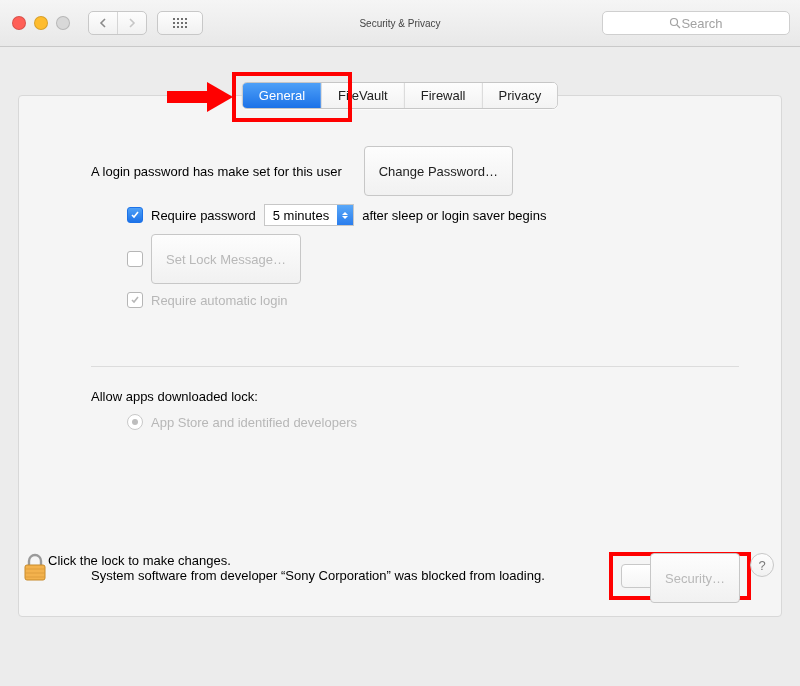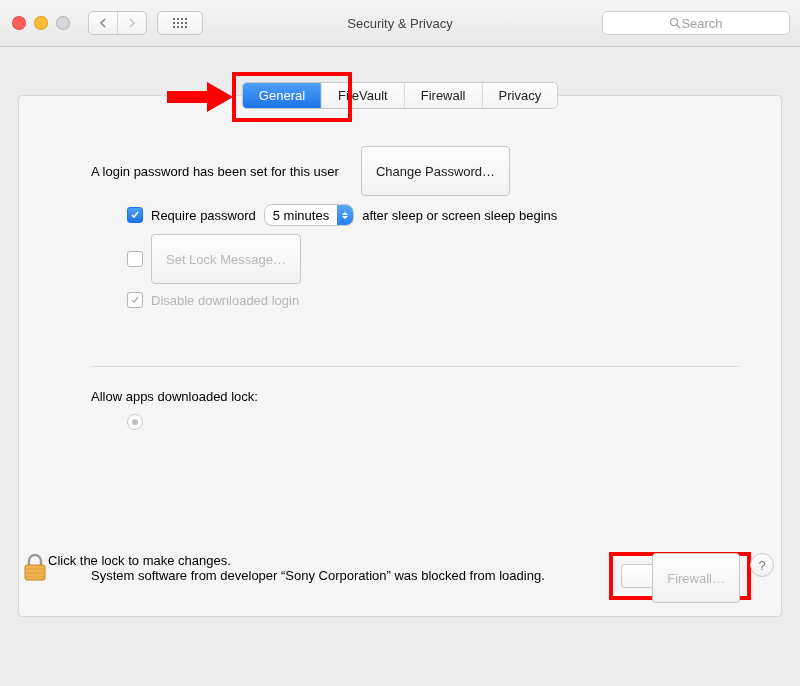--- a/index.html
+++ b/index.html
@@ -6,41 +6,41 @@
 .titlebar{height:46px;border-bottom:1px solid #c9c9c9;background:linear-gradient(#f5f5f5,#e8e8e8);display:flex;align-items:center;position:relative}
 .traffic{display:flex;gap:8px;margin-left:12px}
 .traffic span{width:12px;height:12px;border-radius:50%;border:0.5px solid rgba(0,0,0,.15)}
 .tl-close{background:#ff5f57}
 .tl-min{background:#febc2e}
 .tl-max{background:#d8d8d8}
 .navbtns{display:flex;margin-left:18px;border:1px solid #c8c8c8;border-radius:5px;overflow:hidden;background:linear-gradient(#fdfdfd,#f1f1f1)}
 .navbtns .nb{width:28px;height:22px;display:flex;align-items:center;justify-content:center;color:#8a8a8a}
 .navbtns .nb+.nb{border-left:1px solid #d5d5d5}
 .gridbtn{margin-left:10px;width:44px;height:22px;border:1px solid #c8c8c8;border-radius:5px;background:linear-gradient(#fdfdfd,#f1f1f1);display:flex;align-items:center;justify-content:center;color:#6f6f6f}
-.wintitle{position:absolute;left:0;right:0;text-align:center;font-size:13px;font-weight:500;color:#444;pointer-events:none}
+.wintitle{position:absolute;left:0;right:0;text-align:center;font-size:10px;font-weight:500;color:#444;pointer-events:none}
 .searchwrap{margin-left:auto;margin-right:10px;width:186px;height:22px;border:1px solid #cfcfcf;border-radius:5px;background:#fff;display:flex;align-items:center;justify-content:center;color:#a2a2a2;}
 .body{position:relative;padding:0 10px}
 .pane{margin:48px 8px 18px 8px;border:1px solid #d8d8d8;border-radius:4px;background:#f5f5f5;height:520px;position:relative}
 .tabs{position:absolute;top:-14px;left:50%;transform:translateX(-50%);display:flex;border:1px solid #c6c6c6;border-radius:5px;overflow:hidden;background:#fff;box-shadow:0 1px 0 rgba(255,255,255,.6)}
 .tab{padding:5px 16px;font-size:13px;color:#222;background:linear-gradient(#fdfdfd,#f3f3f3)}
 .tab+.tab{border-left:1px solid #d6d6d6}
 .tab.active{background:linear-gradient(#4ea0f7,#1c72e8);color:#fff}
 .highlight-tab{position:absolute;top:-24px;left:213px;width:112px;height:42px;border:4px solid #ff0000;pointer-events:none}
 .arrow{position:absolute;top:-14px;left:148px;pointer-events:none}
 .content{padding:50px 42px 0 72px;font-size:13px}
 .row{display:flex;align-items:center;margin-bottom:8px;gap:8px}
 .btn{display:inline-flex;align-items:center;justify-content:center;padding:14px 14px;height:20px;border:1px solid #c7c7c7;border-radius:4px;background:linear-gradient(#fdfdfd,#f1f1f1);font-size:13px;color:#222}
 .btn.disabled{color:#b8b8b8}
 .checkbox{width:14px;height:14px;border:1px solid #b6b6b6;border-radius:3px;background:#fff;display:inline-flex;align-items:center;justify-content:center;flex-shrink:0}
 .checkbox.checked{background:linear-gradient(#4ea0f7,#1c72e8);border-color:#1c72e8}
 .checkbox.checked svg{stroke:#fff}
 .checkbox.grey-checked{background:#fff}
 .checkbox.grey-checked svg{stroke:#b7b7b7}
 .dim{color:#b7b7b7}
-.select{display:inline-flex;align-items:center;height:20px;border:1px solid #c7c7c7;border-radius:8px;background:#fff;padding:0 0 0 8px;overflow:hidden}
+.select{display:inline-flex;align-items:center;height:20px;border:1px solid #c7c7c7;border-radius:0;background:#fff;padding:0 0 0 8px;overflow:hidden}
 .select .stepper{width:16px;height:20px;background:linear-gradient(#5aa8f8,#2a7ded);margin-left:8px;display:flex;flex-direction:column;align-items:center;justify-content:center;gap:1px}
 .select .stepper span{width:0;height:0;border-left:3px solid transparent;border-right:3px solid transparent}
 .select .stepper .up{border-bottom:3px solid #fff}
 .select .stepper .dn{border-top:3px solid #fff}
 .indent{margin-left:36px}
 .divider{border-top:1px solid #dcdcdc;margin:58px 0 22px 0}
 .radio{width:14px;height:14px;border:1px solid #c9c9c9;border-radius:50%;background:#fff;display:inline-flex;align-items:center;justify-content:center;flex-shrink:0}
 .radio.selected::after{content:"";width:6px;height:6px;border-radius:50%;background:#bdbdbd}
 .blocked{position:absolute;left:72px;right:42px;bottom:28px;display:flex;align-items:center;}
 .blocked-text{flex:1;line-height:1.35}
@@ -116,61 +116,62 @@
       <svg width="66" height="30" viewBox="0 0 66 30">
           <g fill="#ff0000">
             <rect x="0" y="9" width="40" height="12"></rect>
             <polygon points="40,0 40,30 66,15"></polygon>
           </g>
         </svg>
     </div>
 
     <div class="content">
       <div class="row">
-        <span>A login password has been set for this user</span>
+        <span>A login password has make set for this user</span>
         <span style="width:6px"></span>
         <span class="btn">Change Password…</span>
       </div>
 
       <div class="row indent">
         <span class="checkbox checked">
           <svg width="10" height="10" viewBox="0 0 10 10">
               <path d="M2 5l2 2 4-5" fill="none" stroke-width="1.6"></path>
             </svg>
         </span>
         <span>Require password</span>
         <span class="select">
           <span>5 minutes</span>
           <span class="stepper">
               <span class="up"></span>
               <span class="dn"></span>
             </span>
         </span>
-        <span>after sleep or screen sleep begins</span>
+        <span>after sleep or login saver begins</span>
       </div>
 
       <div class="row indent dim">
         <span class="checkbox"></span>
         <span class="btn disabled">Set Lock Message…</span>
       </div>
 
       <div class="row indent dim">
         <span class="checkbox grey-checked">
           <svg width="10" height="10" viewBox="0 0 10 10">
               <path d="M2 5l2 2 4-5" fill="none" stroke-width="1.6"></path>
             </svg>
         </span>
-        <span>Disable downloaded login</span>
+        <span>Require automatic login</span>
       </div>
 
       <div class="divider"></div>
 
       <div style="margin-bottom:10px">Allow apps downloaded lock:</div>
       <div class="row indent dim">
         <span class="radio selected"></span>
+        <span>App Store and identified developers</span>
       </div>
     </div>
 
     <div class="blocked">
       <div class="blocked-text">System software from developer “Sony Corporation” was blocked from loading.</div>
       <div class="allowwrap">
         <div class="allowbtn">Allow</div>
         <div class="highlight-allow"></div>
       </div>
     </div>
@@ -181,16 +182,16 @@
     <span class="lock-icon">
       <svg width="26" height="30" viewBox="0 0 26 30">
         <path d="M7 12 V8 a6 6 0 0 1 12 0 V12" fill="none" stroke="#9a9a9a" stroke-width="2.4"></path>
         <rect x="3" y="12" width="20" height="15" rx="2" fill="#f3b24d" stroke="#c78a2a"></rect>
         <line x1="3" y1="16" x2="23" y2="16" stroke="#d99a3a" stroke-width="0.8"></line>
         <line x1="3" y1="20" x2="23" y2="20" stroke="#d99a3a" stroke-width="0.8"></line>
         <line x1="3" y1="24" x2="23" y2="24" stroke="#d99a3a" stroke-width="0.8"></line>
       </svg>
     </span>
     <span>Click the lock to make changes.</span>
-    <span class="btn disabled adv">Firewall…</span>
+    <span class="btn disabled adv">Security…</span>
     <span class="help">?</span>
   </div>
 </div>
 
 </body></html>

